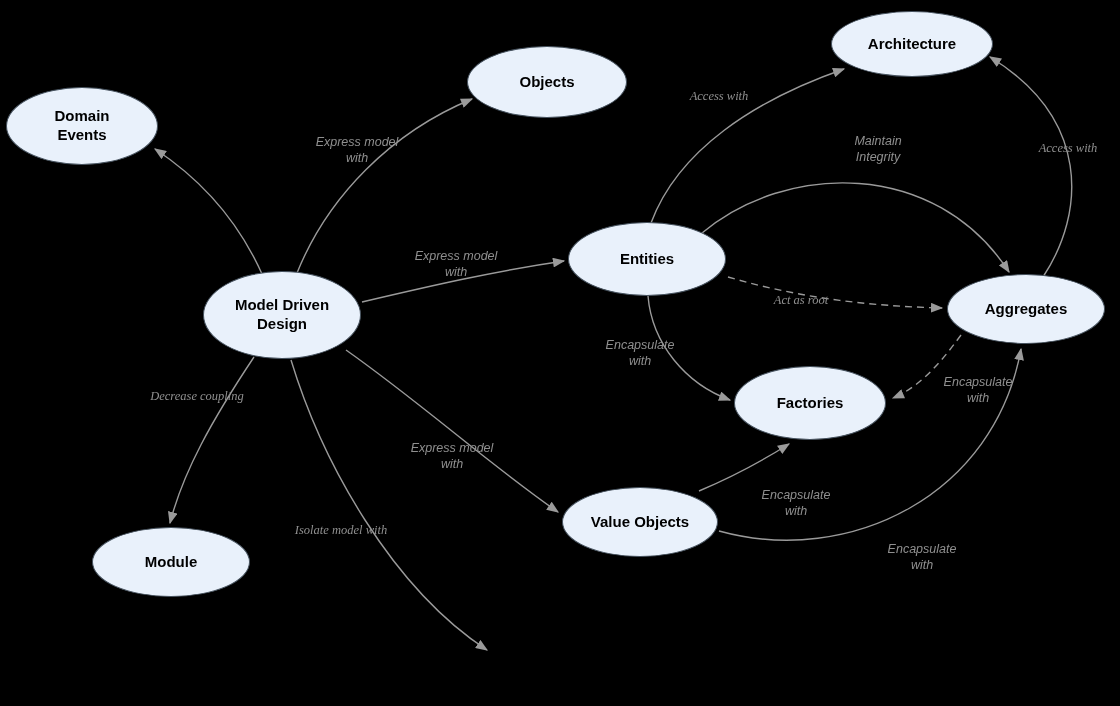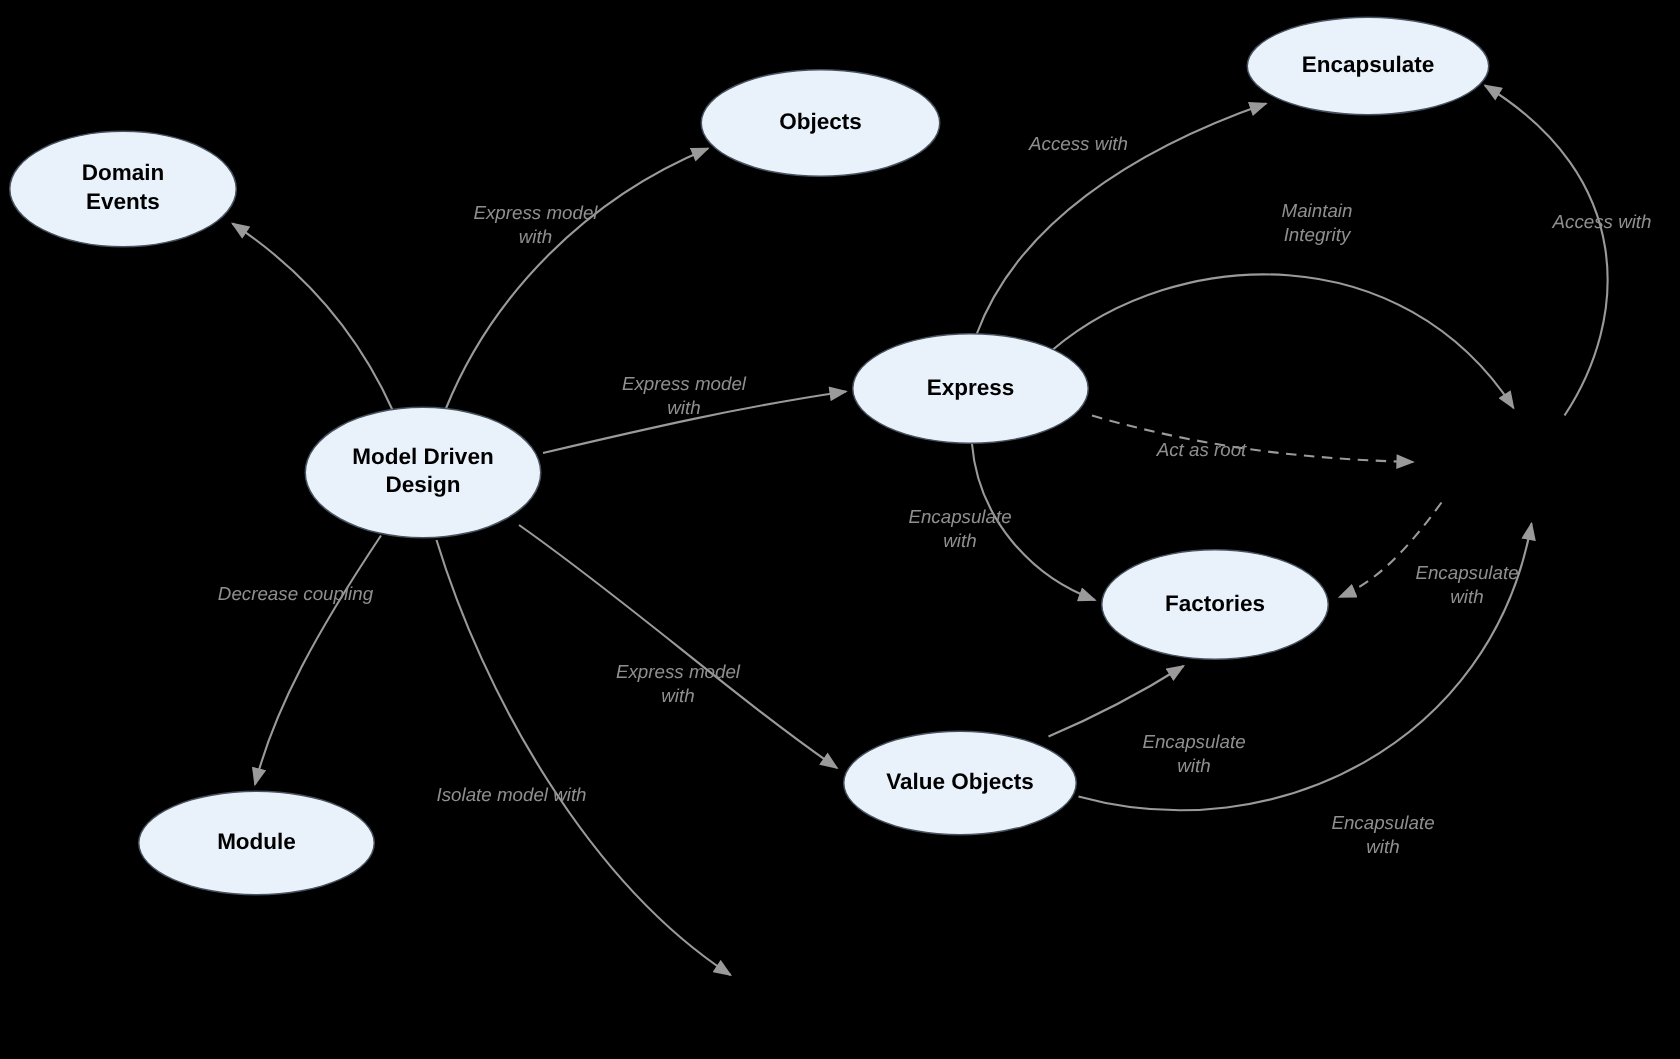--- a/index.html
+++ b/index.html
@@ -41,21 +41,21 @@
   .edge-label{
     position:absolute;
     transform:translate(-50%,-50%);
     font-style:italic;
     color:var(--edge-label-color);
     font-size:12.5px;
     line-height:1.3;
     text-align:center;
     z-index:3;
   }
-  .edge-label.nowrap{white-space:nowrap;}
+  .edge-label.nowrap{white-space:nowrap;font-family:Liberation Serif, serif;}
 </style>
 </head>
 <body>
 
 <div class="canvas">
 
   <svg width="1120" height="706" viewBox="0 0 1120 706">
     <defs>
       <marker id="arrow" viewBox="0 0 10 8" refX="9" refY="4" markerWidth="9" markerHeight="7" orient="auto-start-reverse">
         <path d="M0,0 L10,4 L0,8 Z"></path>
@@ -72,23 +72,24 @@
     <path class="edge dashed" marker-end="url(#arrow)" d="M 728 277 C 800 298 868 306 942 308"></path>
     <path class="edge" marker-end="url(#arrow)" d="M 648 296 C 652 344 686 384 730 400"></path>
     <path class="edge" marker-end="url(#arrow)" d="M 699 491 C 732 477 762 461 789 444"></path>
     <path class="edge" marker-end="url(#arrow)" d="M 719 531 C 850 567 995 495 1021 349"></path>
     <path class="edge" marker-end="url(#arrow)" d="M 1043 277 C 1086 212 1090 118 990 57"></path>
     <path class="edge dashed" marker-end="url(#arrow)" d="M 961 335 C 937 368 917 388 893 398"></path>
   </svg>
 
   <div class="node tight" style="left:6px;top:87px;width:152px;height:78px">Domain Events</div>
   <div class="node" style="left:467px;top:46px;width:160px;height:72px">Objects</div>
-  <div class="node" style="left:831px;top:11px;width:162px;height:66px">Encapsulate</div>
+  <div class="node" style="left:831px;top:11px;width:162px;height:66px">Architecture</div>
   <div class="node tight" style="left:203px;top:271px;width:158px;height:88px">Model Driven Design</div>
-  <div class="node" style="left:568px;top:222px;width:158px;height:74px">Express</div>
+  <div class="node" style="left:568px;top:222px;width:158px;height:74px">Entities</div>
+  <div class="node" style="left:947px;top:274px;width:158px;height:70px">Aggregates</div>
   <div class="node" style="left:734px;top:366px;width:152px;height:74px">Factories</div>
   <div class="node" style="left:92px;top:527px;width:158px;height:70px">Module</div>
   <div class="node" style="left:562px;top:487px;width:156px;height:70px">Value Objects</div>
 
   <div class="edge-label" style="left:357px;top:150px;max-width:96px">Express model with</div>
   <div class="edge-label" style="left:456px;top:264px;max-width:96px">Express model with</div>
   <div class="edge-label" style="left:452px;top:456px;max-width:96px">Express model with</div>
   <div class="edge-label nowrap" style="left:197px;top:396px">Decrease coupling</div>
   <div class="edge-label nowrap" style="left:341px;top:530px">Isolate model with</div>
   <div class="edge-label nowrap" style="left:719px;top:96px">Access with</div>

